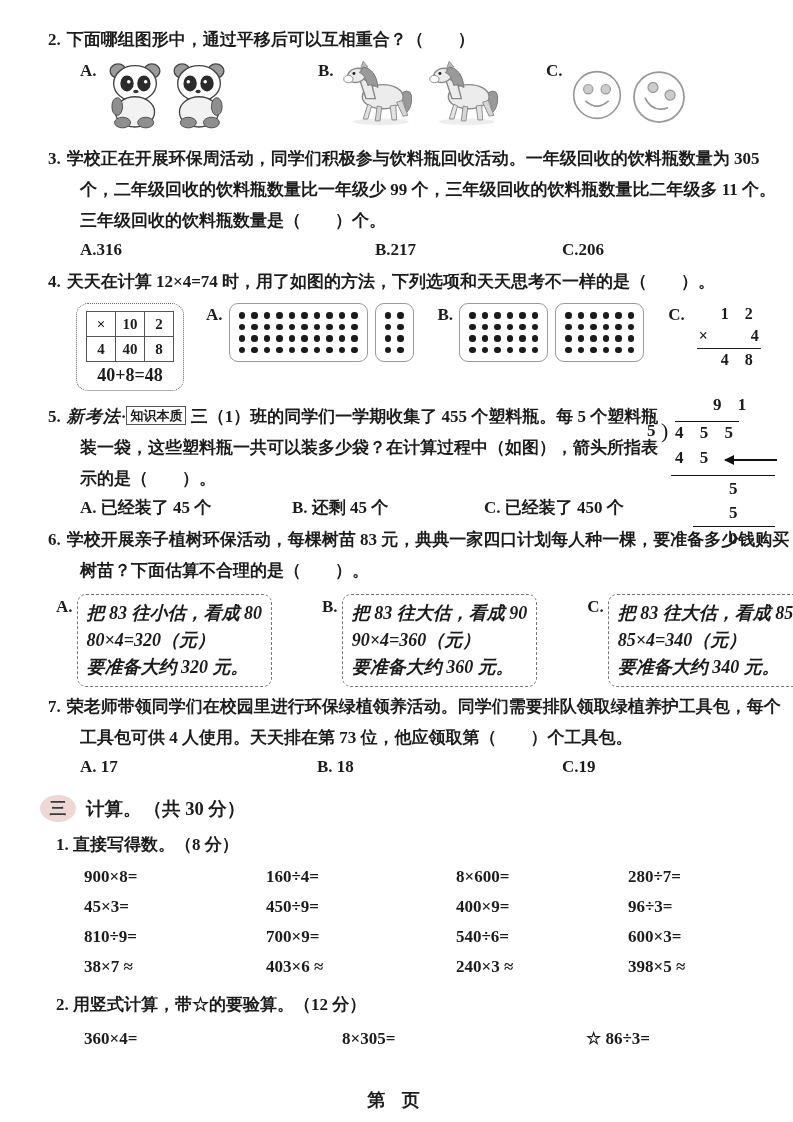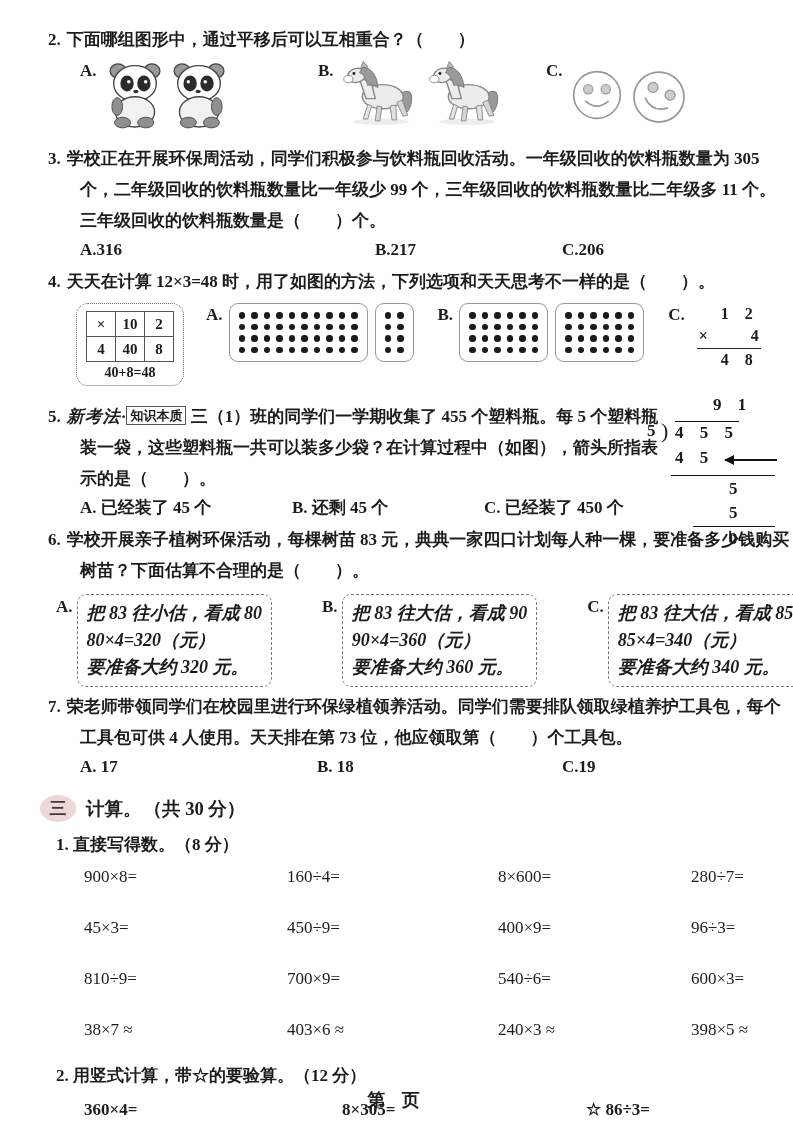--- a/index.html
+++ b/index.html
@@ -37,21 +37,21 @@
   .q4row{display:flex;align-items:flex-start;margin:6px 0 2px 76px;height:96px;}
   .dotted-box{
     border:1.6px dotted #666;border-radius:12px;
     padding:7px 9px 4px;margin-right:22px;text-align:center;
   }
   .mini-table{border-collapse:collapse;margin:0 auto;}
   .mini-table td{
     border:1.2px solid #555;width:28px;height:24px;
     text-align:center;font-size:15px;font-weight:600;padding:0;
   }
-  .tbl-caption{font-size:14px;font-weight:600;margin-top:3px;}
+  .tbl-caption{font-size:18px;font-weight:600;margin-top:3px;}
   .dotgrid{
     display:grid;gap:5px 6px;padding:8px 9px;
     border:1.4px solid #999;border-radius:9px;background:#fff;
   }
   .dotgrid i{width:6.5px;height:6.5px;background:#1b1b1b;border-radius:50%;display:block;}
   .dots-pair{display:flex;gap:7px;margin-right:24px;}
   
   .vmult{width:64px;font-size:16px;font-weight:600;line-height:22px;margin-left:6px;}
   .vm-top{text-align:right;padding-right:2px;letter-spacing:6px;}
   .vm-mid{display:flex;justify-content:space-between;border-bottom:1.5px solid #222;padding:0 2px 1px 2px;}
@@ -102,21 +102,21 @@
   .sec-marker{
     width:36px;height:27px;background:#edd8d5;border-radius:50%;
     text-align:center;line-height:27px;font-weight:bold;color:#3a3a3a;
     margin-right:10px;font-size:17px;
   }
   .sec-title{font-weight:bold;}
   .sec-score{font-weight:600;margin-left:2px;}
   .subline{margin:8px 0 0 56px;font-weight:600;line-height:30px;}
   .calcgrid{
     display:grid;grid-template-columns:182px 190px 172px auto;
-    margin:2px 0 16px 84px;line-height:30px;font-weight:400;gap:21px;
+    margin:2px 0 8px 84px;line-height:30px;font-weight:700;
   }
   .vertrow{
     display:grid;grid-template-columns:258px 244px auto;
     margin:4px 16px 0 84px;line-height:30px;font-weight:600;
   }
   
   .footer{
     position:absolute;bottom:10px;left:0;width:100%;
     text-align:center;font-weight:bold;font-size:18px;letter-spacing:6px;
   }
@@ -227,21 +227,21 @@
   <div>
     <p class="qline"><span class="qnum">3.</span><span>学校正在开展环保周活动，同学们积极参与饮料瓶回收活动。一年级回收的饮料瓶数量为 305 个，二年级回收的饮料瓶数量比一年级少 99 个，三年级回收的饮料瓶数量比二年级多 11 个。三年级回收的饮料瓶数量是（　　）个。</span></p>
     <div class="optrow q3">
       <span>A.316</span>
       <span>B.217</span>
       <span>C.206</span>
     </div>
   </div>
 
   <div>
-    <p class="qline"><span class="qnum">4.</span><span>天天在计算 12×3=48 时，用了如图的方法，下列选项和天天思考不一样的是（　　）。</span></p>
+    <p class="qline"><span class="qnum">4.</span><span>天天在计算 12×4=74 时，用了如图的方法，下列选项和天天思考不一样的是（　　）。</span></p>
 
     <div class="q4row">
       <div class="dotted-box">
         <table class="mini-table">
           <tbody>
               <tr>
             <td>×</td>
             <td>10</td>
             <td>2</td>
           </tr>

